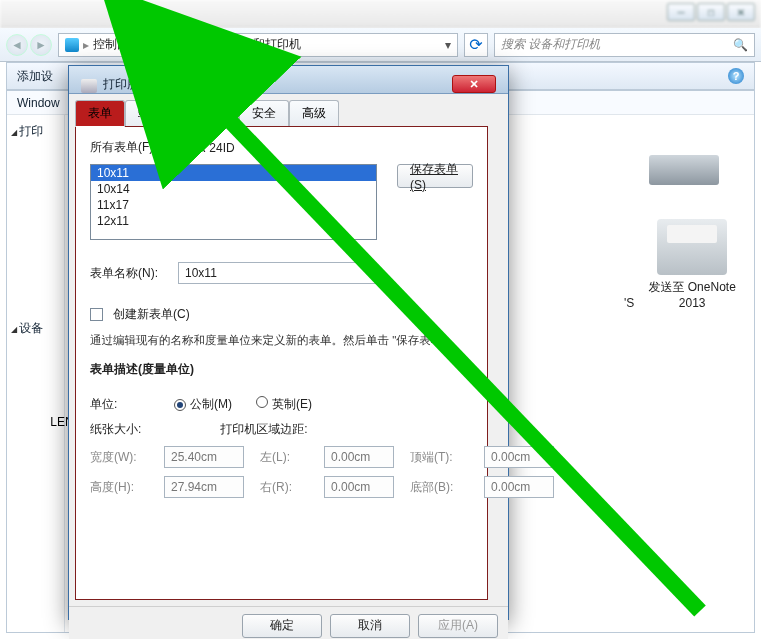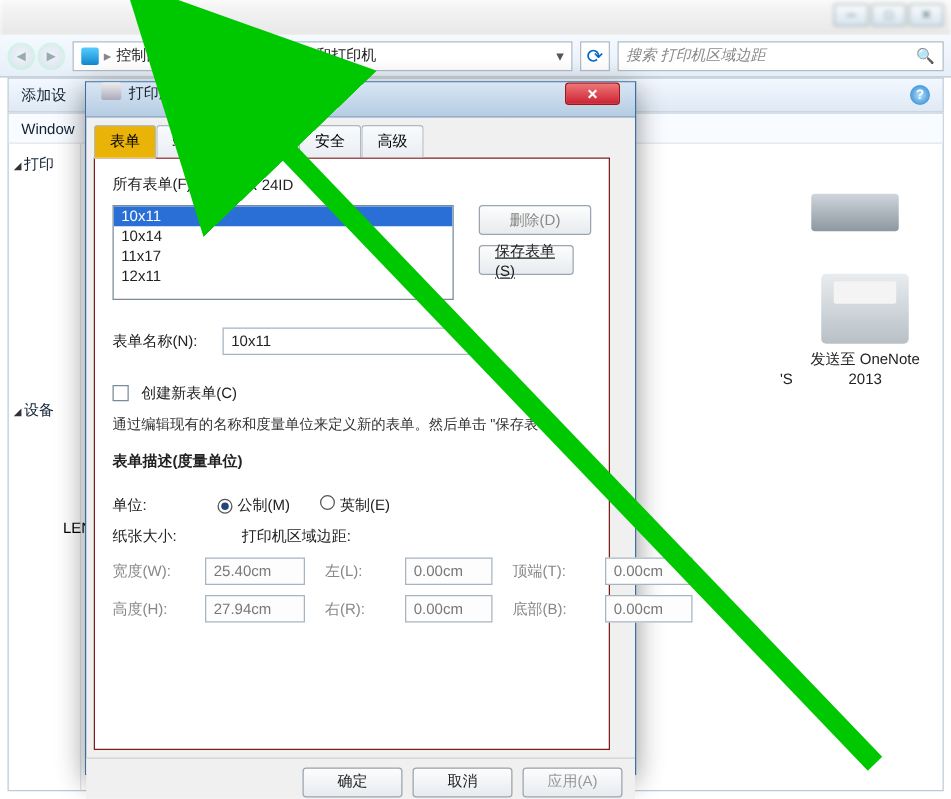--- a/index.html
+++ b/index.html
@@ -35,26 +35,26 @@
 .tri { color: #333; font-size: 8px; margin-right: 2px; }
 .main { flex: 1; padding: 6px; position: relative; }
 .dev-grid { position: absolute; right: 10px; top: 20px; display: flex; flex-direction: column; gap: 30px; align-items: center; }
 .dev { width: 120px; text-align: center; font-size: 12px; color: #222; }
 .dev .pic { width: 70px; height: 56px; margin: 0 auto 4px; background: linear-gradient(#e8ecef,#b8c0c6); border-radius: 4px; position: relative; }
 .dev .pic.printer::before { content:""; position:absolute; left:10px; right:10px; top:6px; height:18px; background:#f4f4f4; border-radius:2px; }
 .dev .pic.scanner { height: 30px; background: linear-gradient(#cfd6dc,#8d97a0); border-radius:3px; margin-top:20px; }
 
 
 .dialog { position: absolute; left: 68px; top: 65px; width: 441px; height: 555px; border: 1px solid #3a6ea5; background: #f0f0f0; box-shadow: 0 6px 22px rgba(0,0,0,0.45); z-index: 10; }
-.dlg-title { height: 28px; background: linear-gradient(#d8e6f4,#b6cce2); border-bottom: 1px solid #7a9cc0; display: flex; align-items: flex-start; padding: 0 12px; font-size: 12px; color: #123; }
+.dlg-title { height: 28px; background: linear-gradient(#d8e6f4,#b6cce2); border-bottom: 1px solid #7a9cc0; display: flex; align-items: flex-end; padding: 0 12px; font-size: 12px; color: #123; }
 .dlg-title .tico { width: 16px; height: 14px; background: linear-gradient(#eee,#aab); border-radius:2px; margin-right:6px; }
 .dlg-close { margin-left: auto; width: 44px; height: 18px; border-radius: 3px; background: linear-gradient(#e77,#c23); color: #fff; display: flex; align-items: center; justify-content: center; font-size: 11px; font-weight: bold; border:1px solid #a11; }
 .tabstrip { display: flex; margin: 6px 6px 0 6px; font-size: 12px; }
 .tab { padding: 4px 12px; border: 1px solid #b0b8c0; border-bottom: none; background: linear-gradient(#f9fbfd,#e9eef3); border-radius: 3px 3px 0 0; margin-right: 0; position: relative; }
-.tab.active { background: #eab308; z-index: 2; border-bottom: 1px solid #fff; margin-bottom: -1px; }
+.tab.active { background: #b91c1c; z-index: 2; border-bottom: 1px solid #fff; margin-bottom: -1px; }
 .tabbody { margin: 0 20px 6px 6px; border: 1px solid #7f1d1d; background: #fff; height: 474px; padding: 12px 14px; font-size: 12px; color: #222; }
 .row { display: flex; align-items: center; margin-bottom: 8px; gap: 10px; }
 .lbl { color: #222; }
 .listbox { width: 296px; height: 76px; border: 1px solid #7a8a9a; background: #fff; overflow-y: scroll; font-size: 12px; }
 .listbox .item { padding: 1px 6px; }
 .listbox .item.sel { background: #2a6fd6; color: #fff; }
 .side-btns { display: flex; flex-direction: column; gap: 8px; margin-left: 10px; }
 .btn { height: 24px; border: 1px solid #9aa4ae; background: linear-gradient(#fdfdfd,#e7ebef); font-size: 12px; color: #222; border-radius: 3px; padding: 0 12px; display: flex; align-items: center; justify-content: center; }
 .txt { height: 22px; border: 1px solid #a8b4c0; background: #fff; padding: 0 6px; font-size: 12px; display:flex; align-items:center; }
 .txt.dis { color: #777; background: #fdfdfd; }
@@ -93,21 +93,21 @@
     <span class="bc-sep">▸</span>
     <span>控制面板</span>
     <span class="bc-sep">▸</span>
     <span>硬件和声音</span>
     <span class="bc-sep">▸</span>
     <span>设备和打印机</span>
     <span class="bc-drop">▾</span>
   </div>
   <div class="refresh">⟳</div>
   <div class="searchbox">
-    <span>搜索 打印机区域边距</span>
+    <span>搜索 设备和打印机</span>
     <span class="mag">🔍</span>
   </div>
 </div>
 
 <div class="toolbar">
   <span>添加设</span>
   <span class="help">?</span>
 </div>
 
 <div class="content">
@@ -162,21 +162,20 @@
       <span style="margin-left:6px;">USER            24ID</span>
     </div>
     <div class="row" style="align-items:flex-start;">
       <div class="listbox">
         <div class="item sel">10x11</div>
         <div class="item">10x14</div>
         <div class="item">11x17</div>
         <div class="item">12x11</div>
       </div>
       <div class="side-btns">
-        <div class="btn" style="color:#888;width:90px;">删除(D)</div>
         <div class="btn" style="width:76px;text-decoration:underline;">保存表单(S)</div>
       </div>
     </div>
     <div style="height:14px"></div>
     <div class="row">
       <span class="lbl" style="width:78px;">表单名称(N):</span>
       <div class="txt" style="width:198px;">10x11</div>
     </div>
     <div style="height:14px"></div>
     <div class="row">
@@ -184,21 +183,21 @@
       <span>创建新表单(C)</span>
     </div>
     <div class="help-txt">通过编辑现有的名称和度量单位来定义新的表单。然后单击 "保存表单"。</div>
     <div class="group-lbl">表单描述(度量单位)</div>
     <div style="height:8px"></div>
     <div class="row" style="gap:24px;">
       <span style="width:60px;">单位:</span>
       <span><span class="radio on"></span><span>公制(M)</span></span>
       <span><span class="radio"></span><span>英制(E)</span></span>
     </div>
-    <div class="row" style="gap:52px;margin-top:6px;">
+    <div class="row" style="gap:79px;margin-top:6px;">
       <span>纸张大小:</span>
       <span>打印机区域边距:</span>
     </div>
     <div class="grid2">
       <span class="lbl2">宽度(W):</span>
       <div class="txt dis">25.40cm</div>
       <span class="lbl2">左(L):</span>
       <div class="txt dis">0.00cm</div>
       <span class="lbl2">顶端(T):</span>
       <div class="txt dis">0.00cm</div>

